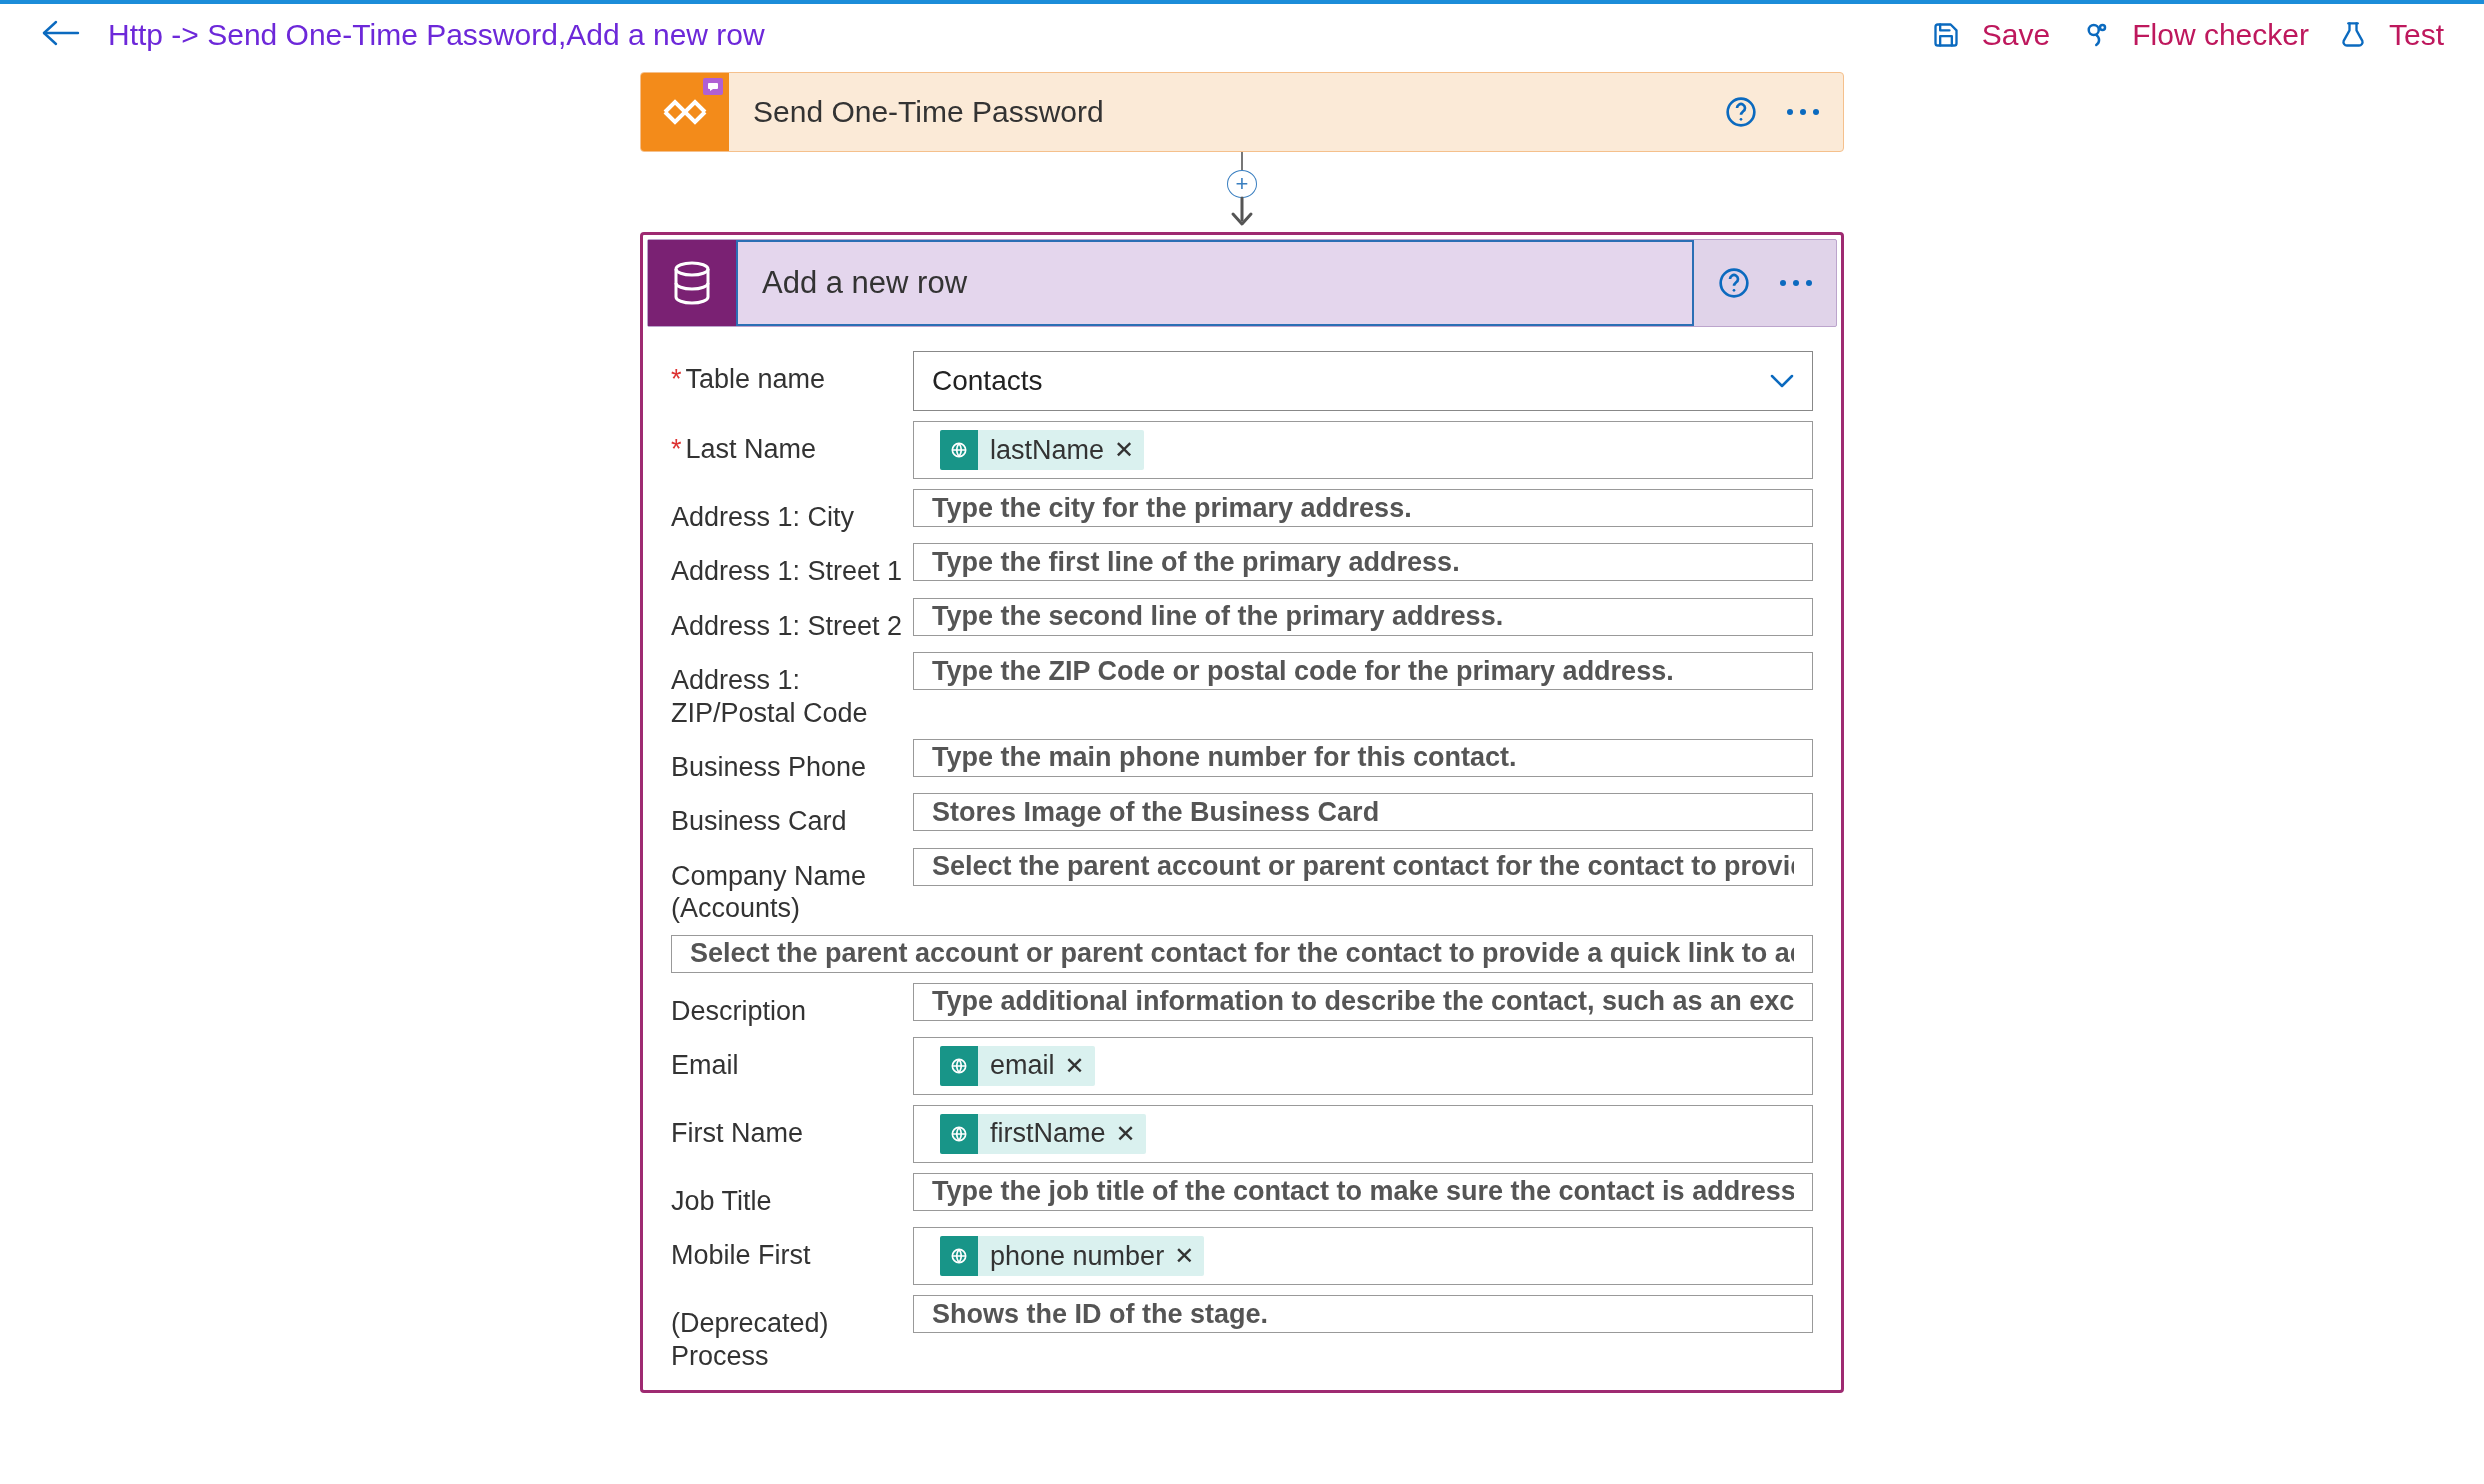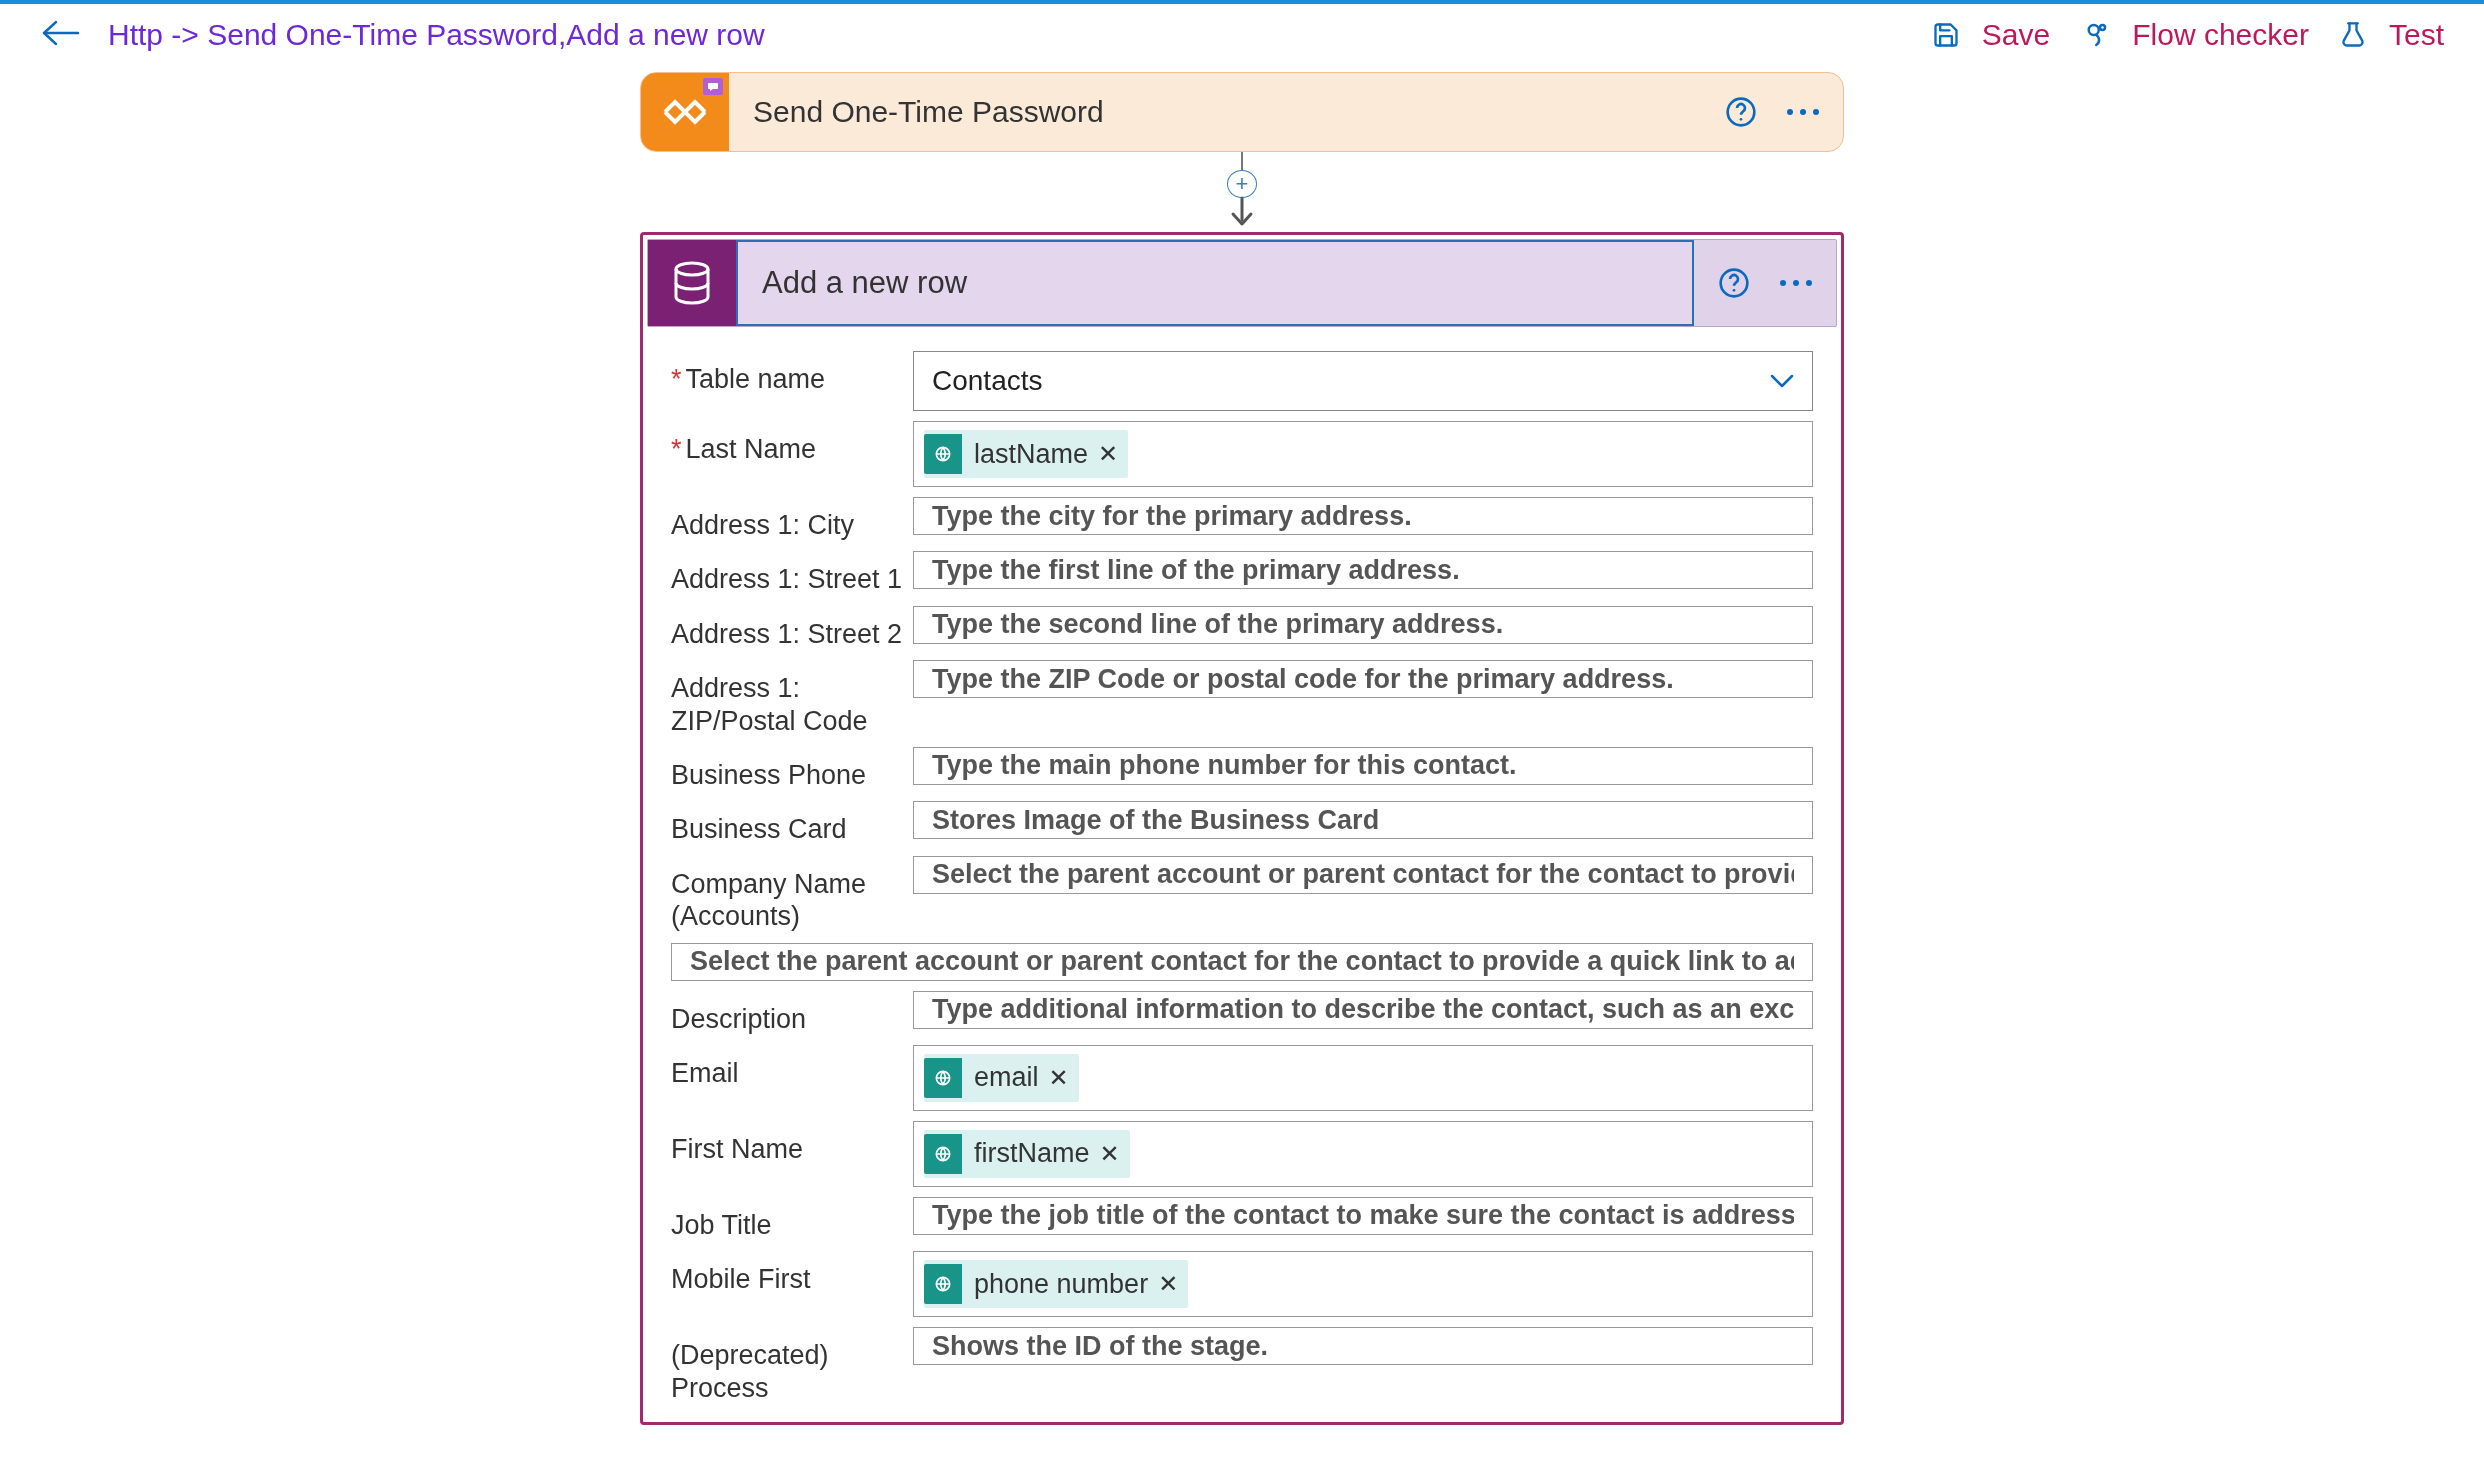--- a/index.html
+++ b/index.html
@@ -17,21 +17,21 @@
   .topbar-right { display:flex; align-items:center; gap:30px; }
   .top-btn { display:flex; align-items:center; gap:22px; font-size:30px; color:#be185d; cursor:pointer; }
   .top-btn svg { color:#0b6abf; }
 
   .canvas { width:100%; position:relative; padding-top:6px; padding-bottom:30px; }
   .canvas-center { width:1204px; margin:0 auto; }
 
   
   .step-card-prev {
     display:flex; align-items:center; height:80px; border:1px solid #f5c08c;
-    background:#fbead7; border-radius:16px; overflow:hidden;
+    background:#fbead7; border-radius:4px; overflow:hidden;
   }
   .step-card-prev .icon-box {
     width:88px; height:80px; display:flex; align-items:center; justify-content:center;
     background:#f38b1a; position:relative;
   }
   .step-card-prev .icon-box .badge {
     position:absolute; top:6px; right:6px; width:20px; height:17px; background:#b060d4;
     border-radius:2px; display:flex; align-items:center; justify-content:center;
   }
   .step-card-prev .label { flex:1; font-size:30px; padding-left:24px; color:#333; }
@@ -91,21 +91,21 @@
   }
   .select-wrapper { position:relative; }
   .select-chev { position:absolute; right:18px; top:50%; transform:translateY(-50%); color:#0b6abf; pointer-events:none; }
 
   .token-input {
     width:100%; min-height:58px; border:1px solid #999; background:#fff;
     padding:8px 10px; display:flex; align-items:center;
   }
   .token {
     display:flex; align-items:center; background:#daf1ef; border-radius:2px;
-    padding-right:10px; height:48px;
+    padding-right:10px; height:40px;margin-left:16px;
   }
   .token .token-icon {
     width:38px; height:40px; background:#189588; display:flex; align-items:center; justify-content:center;
     margin-right:12px; border-top-left-radius:2px; border-bottom-left-radius:2px;
   }
   .token .token-label { font-size:27px; color:#333; }
   .token .token-x { margin-left:10px; font-size:24px; color:#333; cursor:pointer; }
 
   
   .clip { text-overflow: clip; white-space:nowrap; overflow:hidden; }

